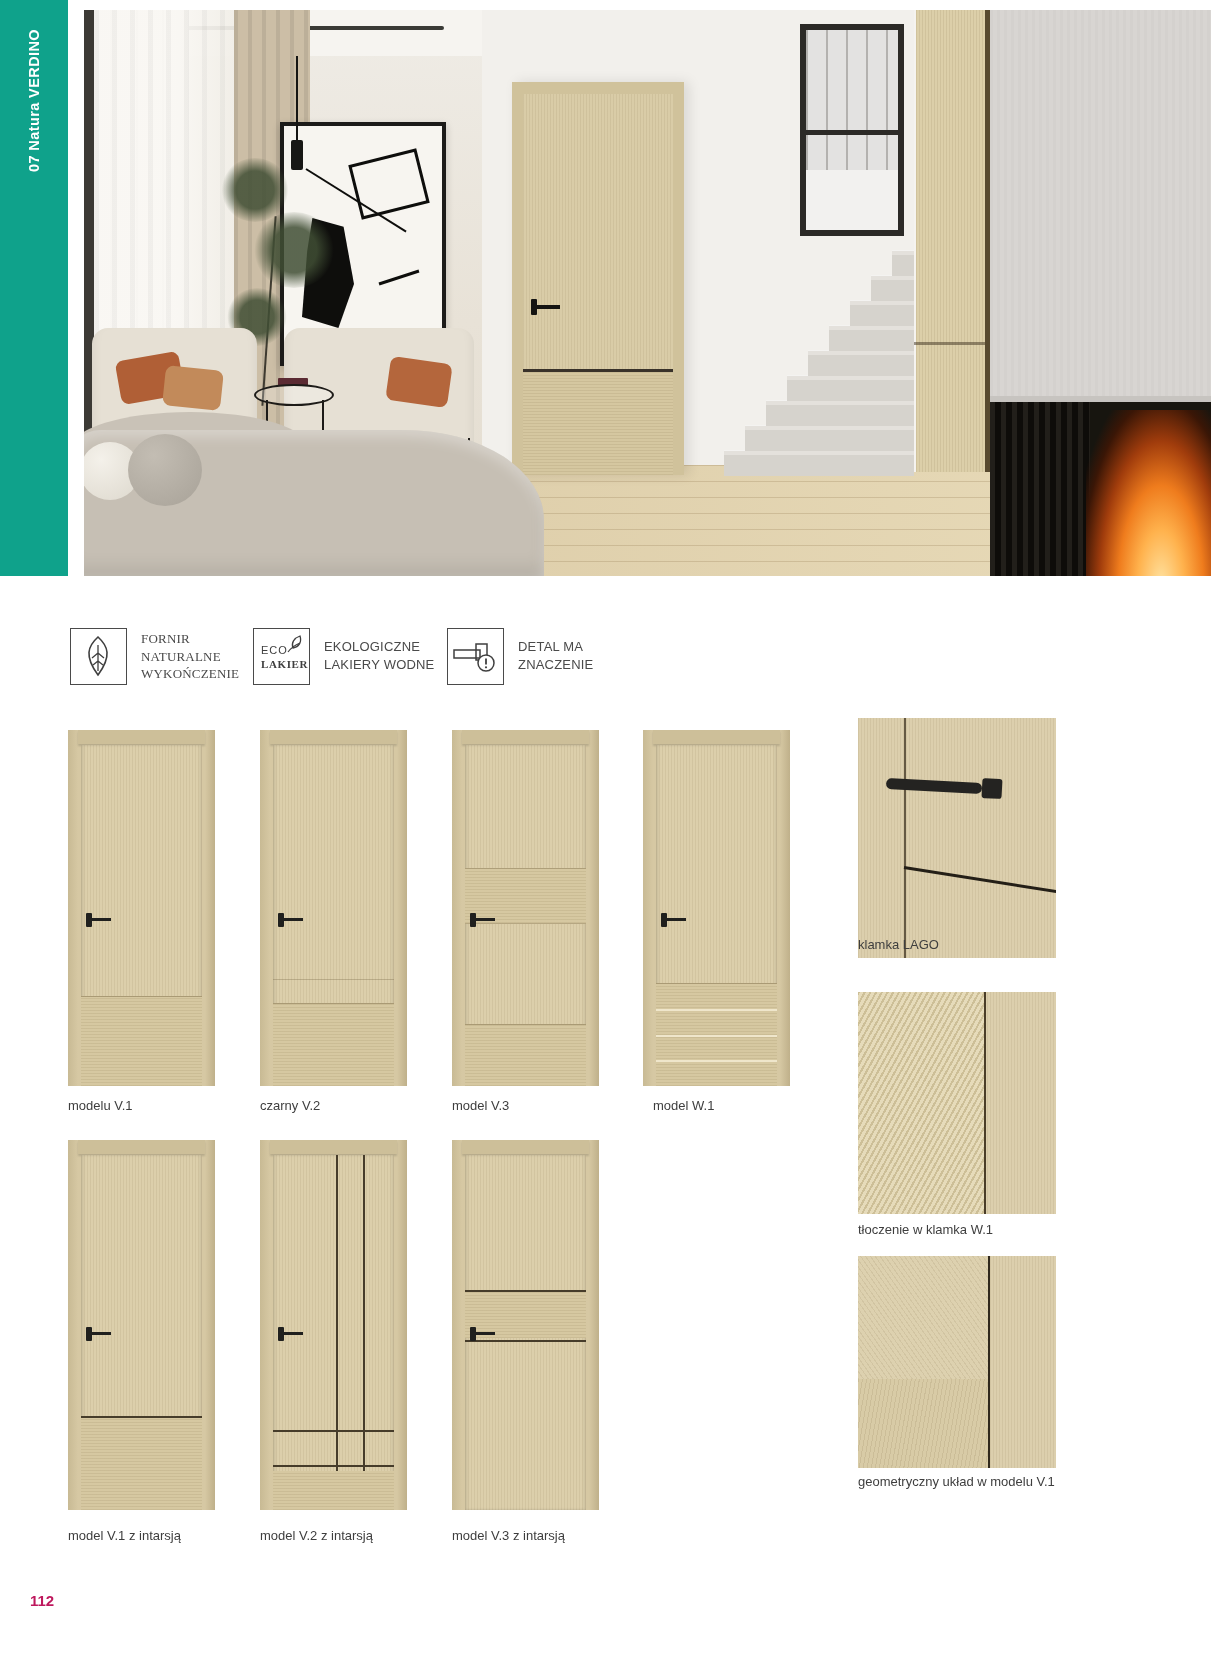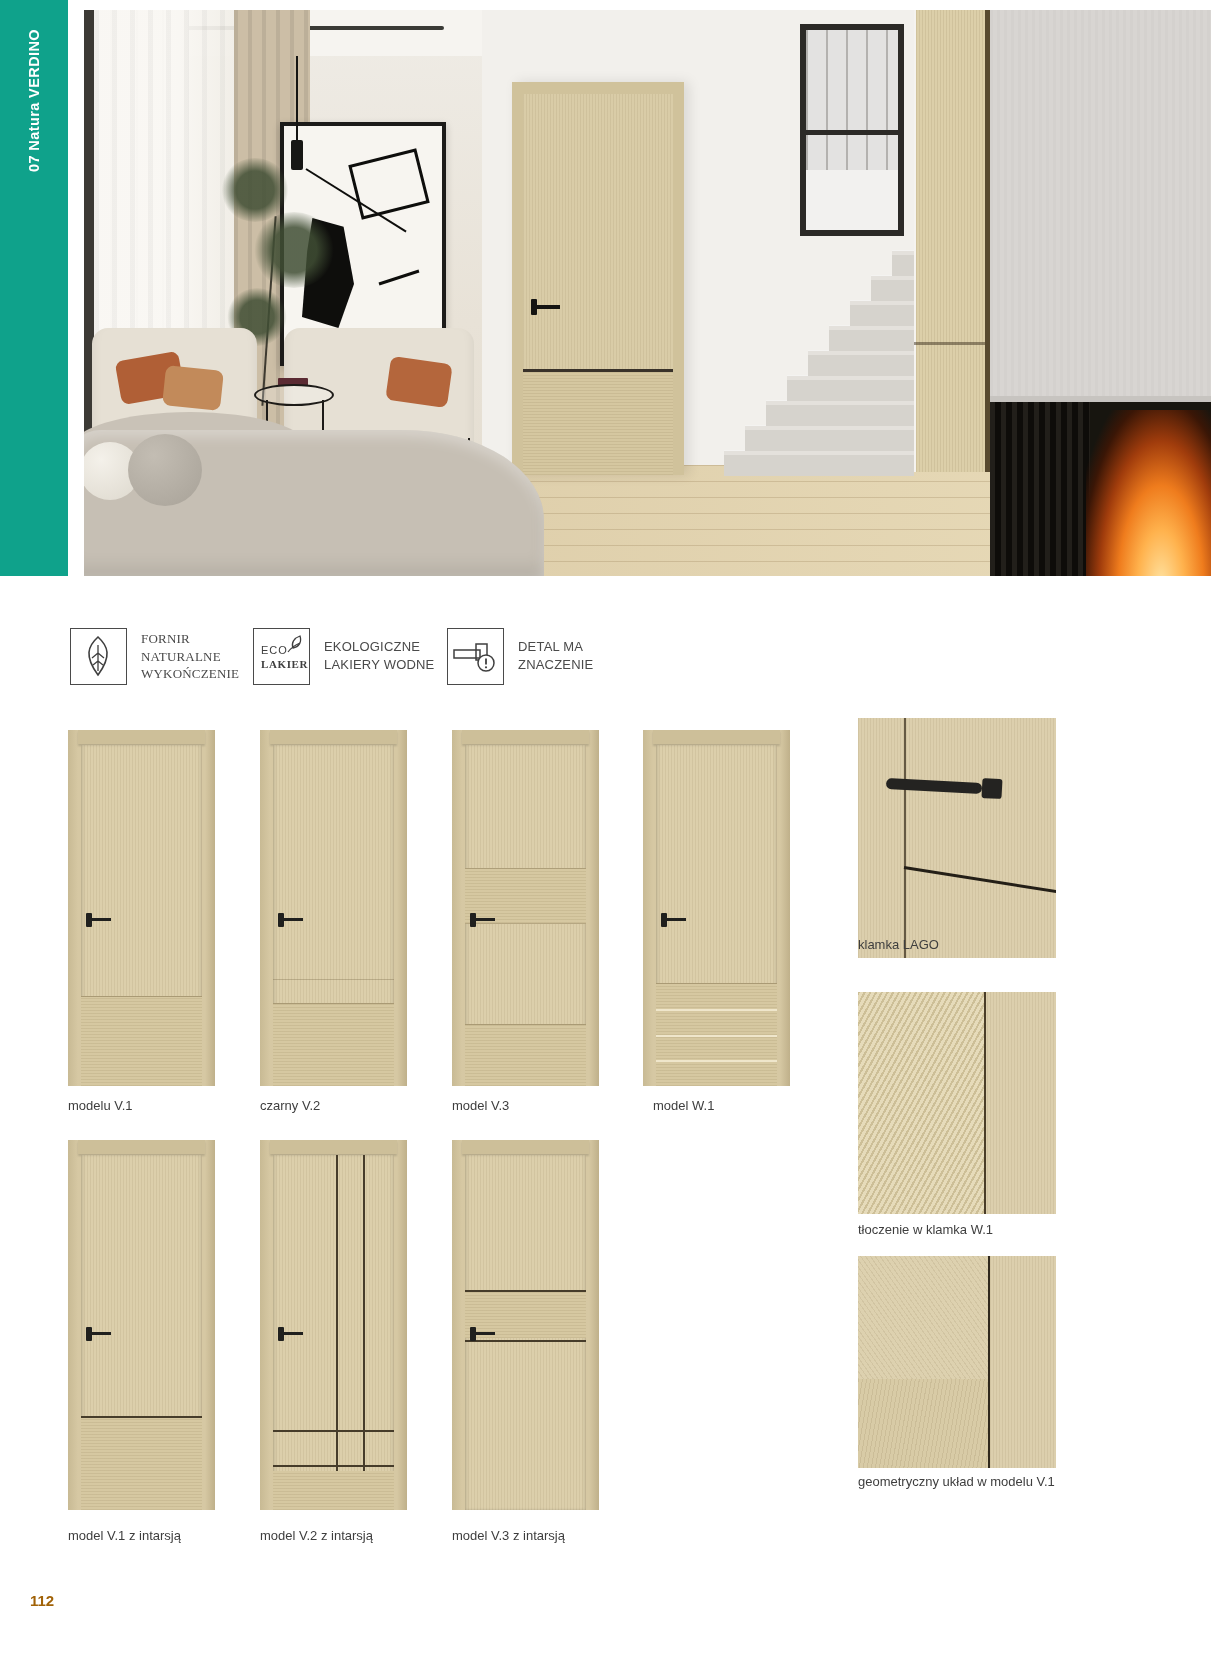--- a/index.html
+++ b/index.html
@@ -138,21 +138,21 @@
   .lago .rosette{position:absolute;right:0;top:0;width:20px;height:20px;background:#242321;border-radius:3px;}
   .diagline{position:absolute;left:46px;width:170px;top:148px;height:3px;background:#241f17;transform:rotate(9deg);transform-origin:left center;}
   .ribs{position:absolute;left:0;top:0;bottom:0;width:126px;background:repeating-linear-gradient(119deg,#cdbf97 0 2px,#e6dbba 2px 5px);}
   .seam2{position:absolute;left:126px;top:0;bottom:0;width:2px;background:#4a3d28;}
   .geo-top{position:absolute;left:0;top:0;width:130px;height:58%;background-color:#ddd1af;
     background-image:repeating-linear-gradient(55deg,rgba(125,104,66,.12) 0 1px,transparent 1px 4px);}
   .geo-bottom{position:absolute;left:0;bottom:0;width:130px;height:42%;background-color:#d8cba6;
     background-image:repeating-linear-gradient(100deg,rgba(125,104,66,.14) 0 1px,transparent 1px 4px);}
   .seam3{position:absolute;left:130px;top:0;bottom:0;width:2px;background:#2f281c;}
 
-  .page-number{position:absolute;left:30px;top:1592px;font-size:15px;font-weight:bold;color:#a16207;}
+  .page-number{position:absolute;left:30px;top:1592px;font-size:15px;font-weight:bold;color:#be185d;}
 </style>
 </head>
 <body>
 
 <div class="page">
 
   <div class="sidebar">
     <div class="sidebar-label">07  Natura VERDINO</div>
   </div>
 

